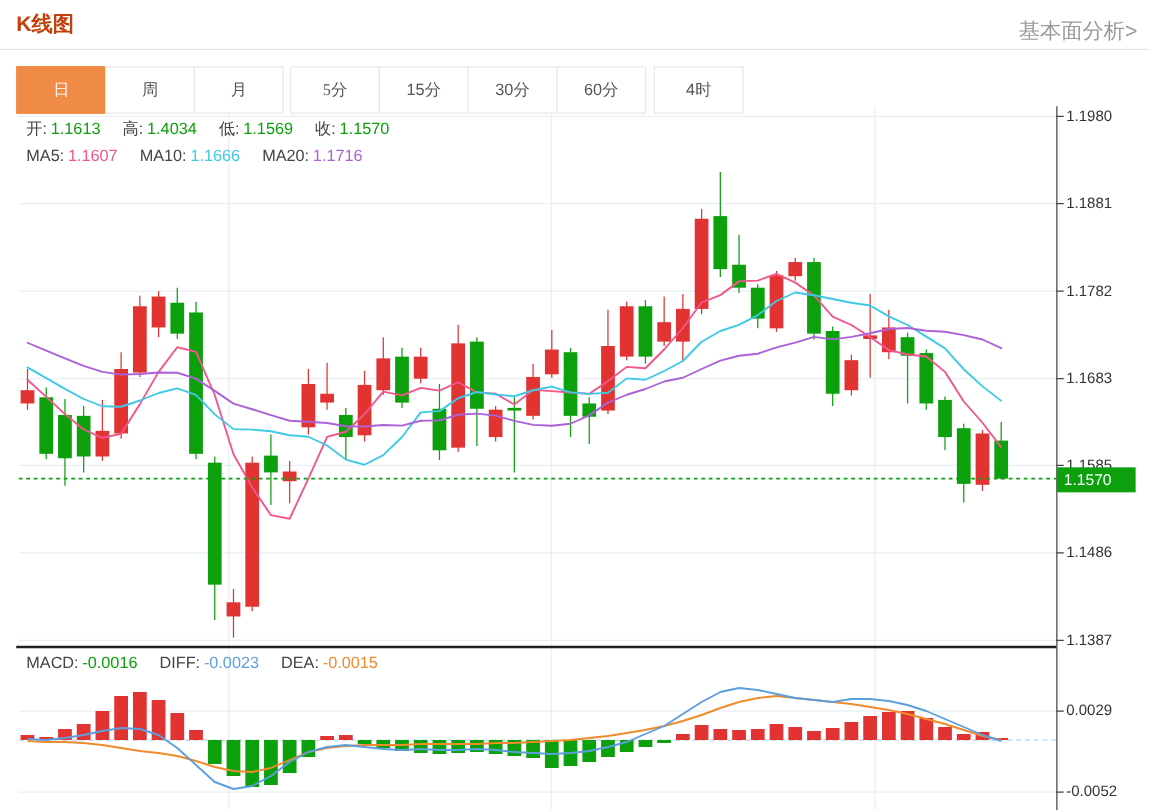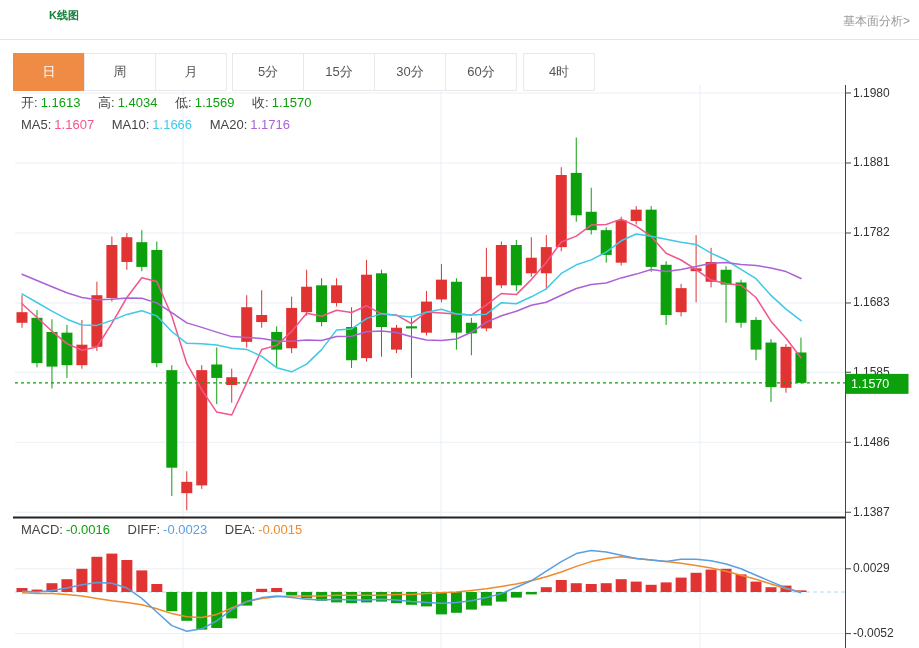--- a/index.html
+++ b/index.html
@@ -1,28 +1,28 @@
 <!DOCTYPE html>
 <html><head>
 <meta charset="utf-8">
 <style>
   html,body{margin:0;padding:0;background:#fff;}
   #app{position:relative;width:919px;height:648px;background:#fff;overflow:hidden;
        font-family:"Liberation Sans","DejaVu Sans",sans-serif;}
   #chart-svg{position:absolute;left:0;top:0;z-index:1;}
   svg text{font-family:"Liberation Sans","DejaVu Sans",sans-serif;}
   .hdr{position:absolute;left:0;top:0;width:919px;height:40px;z-index:3;background:#fff;}
-  .hdr-title{position:absolute;left:13px;top:8px;font-size:11px;font-weight:bold;color:#15803d;margin-left:36px;}
-  .hdr-link{position:absolute;right:9px;top:13px;font-size:12px;color:#999;cursor:pointer;text-decoration:none;}
+  .hdr-title{position:absolute;left:13px;top:8px;font-size:17px;font-weight:bold;color:#c2410c;}
+  .hdr-link{position:absolute;right:9px;top:13px;font-size:17px;color:#999;cursor:pointer;text-decoration:none;}
   .hdr-divider{position:absolute;left:0;top:39px;width:919px;height:1px;background:#e4e4e4;}
   .tab-bar{position:absolute;left:13px;top:53px;display:flex;z-index:3;}
   .tab{width:70px;height:36px;line-height:36px;text-align:center;font-size:13px;color:#555;
        background:#fff;border:1px solid #e9e9e9;margin-left:-1px;cursor:pointer;box-sizing:content-box;}
   .tab:first-child{margin-left:0;}
-  .tab:nth-child(4){margin-left:5px;}
+  .tab:nth-child(4){margin-left:5px;font-family:Liberation Serif, serif;}
   .tab:nth-child(8){margin-left:6px;}
   .tab.active{background:#f08b45;border-color:#f08b45;color:#fff;}
   .overlay{position:absolute;z-index:2;font-size:13px;white-space:nowrap;}
   .ohlc-row{left:21px;top:94px;}
   .ma-row{left:21px;top:117px;}
   .macd-row{left:21px;top:522px;}
   .pair{margin-right:14px;}
   .pair .lab{color:#444;}
   .pair .val{margin-left:3px;}
   .val-green{color:#0da00d;}

